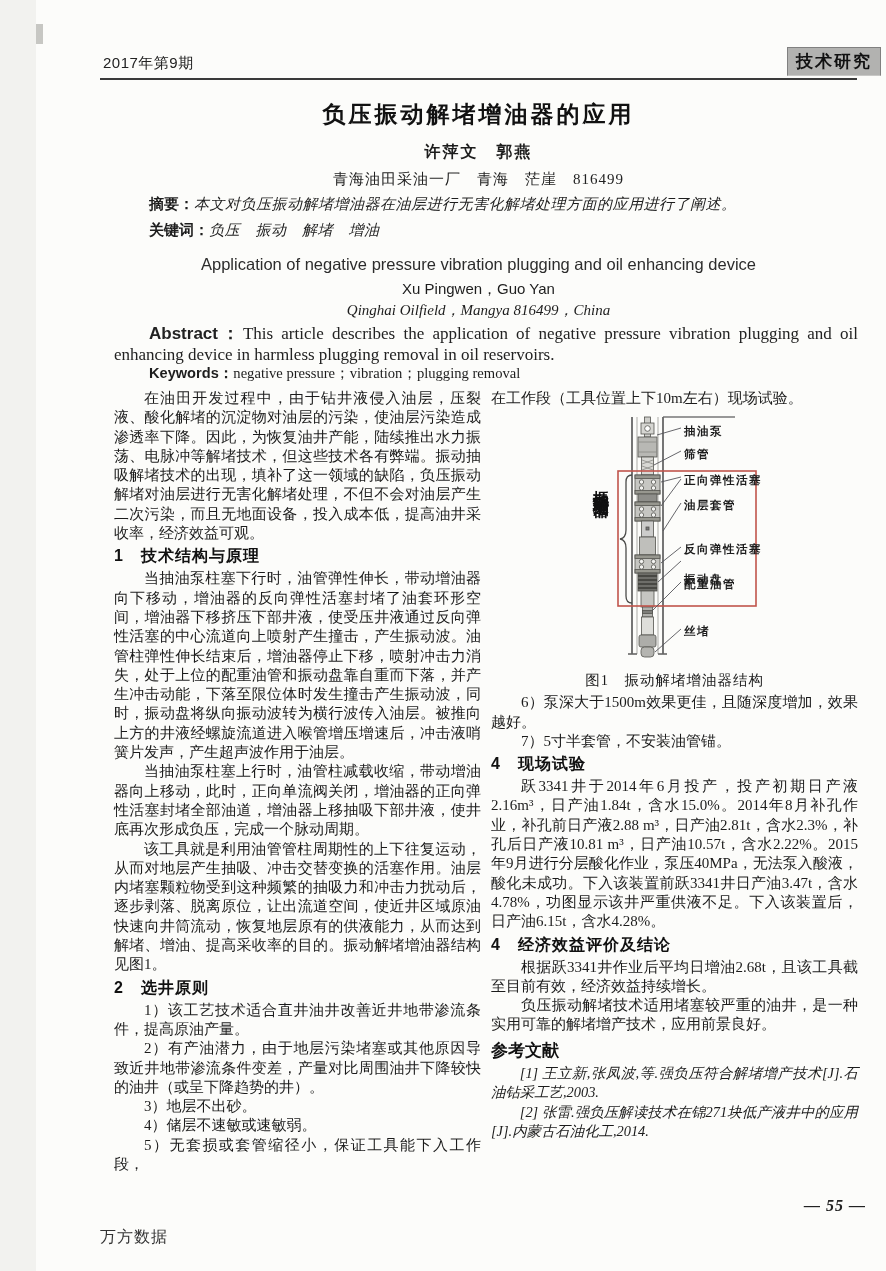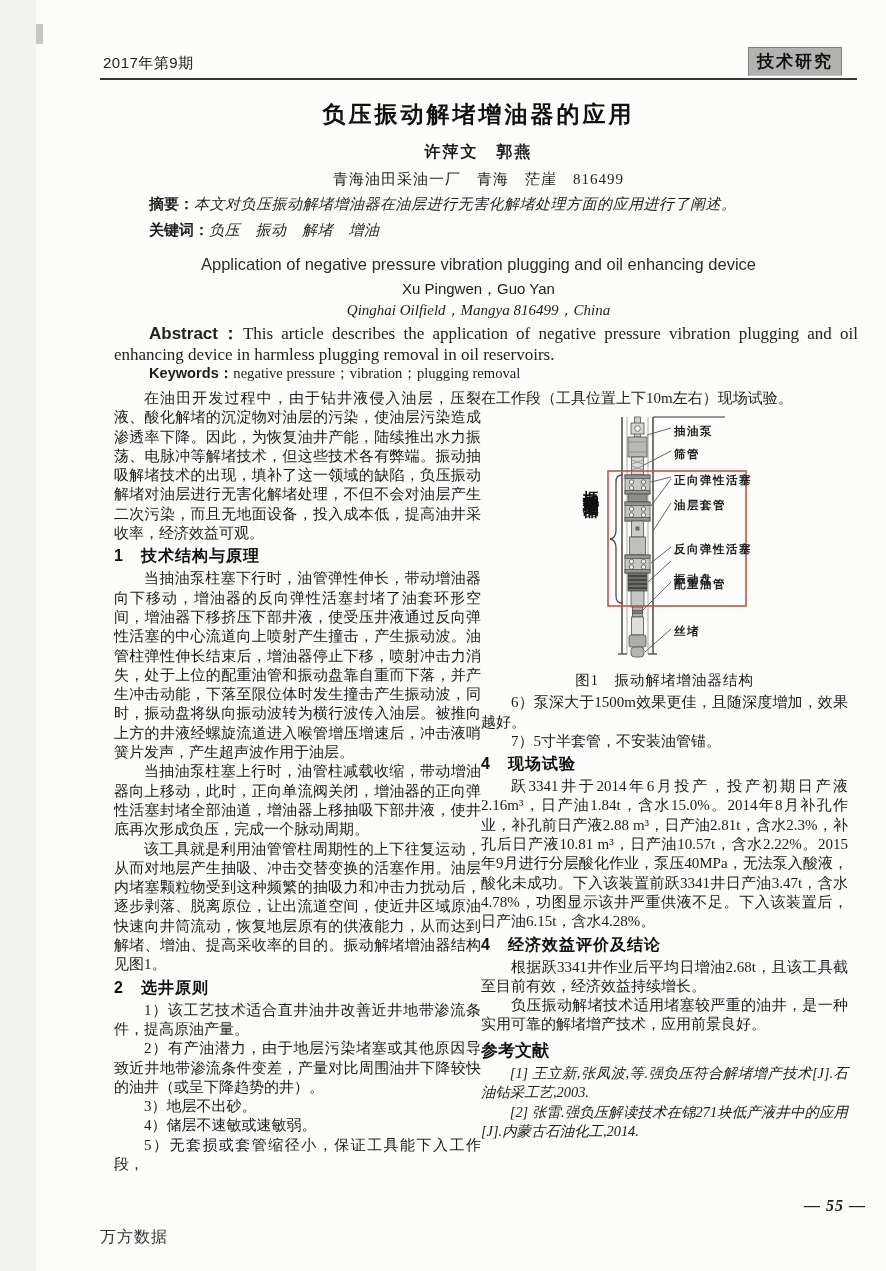--- a/index.html
+++ b/index.html
@@ -10,21 +10,21 @@
     font-family: "Liberation Serif", serif;
     margin-left: 36px;
   }
   .edge-right { position: absolute; right: 0; top: 0; width: 30px; height: 100%;
     background: linear-gradient(to right, rgba(0,0,0,0), rgba(0,0,0,0.07)); }
   .corner-mark { position: absolute; left: 0; top: 24px; width: 7px; height: 20px;
     background: #9a9a96; opacity: .55; }
 
   
   .issue { position: absolute; left: 67px; top: 54px; font: 15px "Liberation Sans", sans-serif; color: #222; letter-spacing: .5px; }
-  .badge { position: absolute; left: 712px; top: 47px; min-width: 94px; height: 29px;
+  .badge { position: absolute; left: 751px; top: 47px; min-width: 94px; height: 29px;
     background: #b2b2b0; border: 1px solid #808080; border-bottom-color: #c8c8c6;
     font: bold 17px "Liberation Sans", sans-serif; color: #111;
     text-align: center; line-height: 27px; padding: 0 8px; letter-spacing: 2px; }
   .rule { position: absolute; left: 64px; top: 78px; width: 757px; border-top: 2px solid #3a3a3a; }
 
   
   .center-line { position: absolute; left: 64px; width: 757px; text-align: center; }
   .title-zh { top: 99px; font: bold 23px "Liberation Sans", sans-serif; letter-spacing: 3px; color: #111; }
   .authors-zh { top: 142px; font: bold 16px "Liberation Sans", sans-serif; letter-spacing: 2px; }
   .affil-zh { top: 170px; font: 15px "Liberation Serif", serif; letter-spacing: 1px; color: #222; }
@@ -37,21 +37,21 @@
   
   .title-en { top: 255px; font: 16.5px "Liberation Sans", sans-serif; color: #2c2c2c; }
   .authors-en { top: 280px; font: 15px "Liberation Sans", sans-serif; }
   .affil-en { top: 301px; font: italic 15px "Liberation Serif", serif; }
   .abstract-en { position: absolute; left: 78px; top: 323px; width: 744px;
     font-size: 17px; line-height: 21px; text-align: justify; text-indent: 35px; color: #222; }
   .keywords-en { position: absolute; left: 113px; top: 364px; width: 700px; font-size: 14.6px; }
   .en-label { font-family: "Liberation Sans", sans-serif; font-weight: bold; font-style: normal; }
 
   
-  .columns { position: absolute; left: 78px; top: 389px; width: 744px; display: flex; }
+  .columns { position: absolute; left: 78px; top: 389px; width: 744px; display: flex; gap: 10px; }
   .col { width: 367px; font-size: 15px; line-height: 19.3px; text-align: justify; color: #1b1b1b; }
   .col p.body { text-indent: 2em; }
   .col p.cont { text-indent: 0; }
   .sec-head { font: bold 16px "Liberation Sans", sans-serif; letter-spacing: 1px; margin: 3px 0 2px; color: #111; }
   .refs-head { font: bold 17px "Liberation Sans", sans-serif; margin: 4px 0 2px; color: #111; }
   .ref { text-indent: 2em; font-style: italic; font-size: 14.4px; line-height: 19.5px; }
 
   
   .figure { position: relative; width: 367px; height: 281px; margin: 3px 0 1px; }
   .fig-svg { position: absolute; left: 0; top: 0; }

